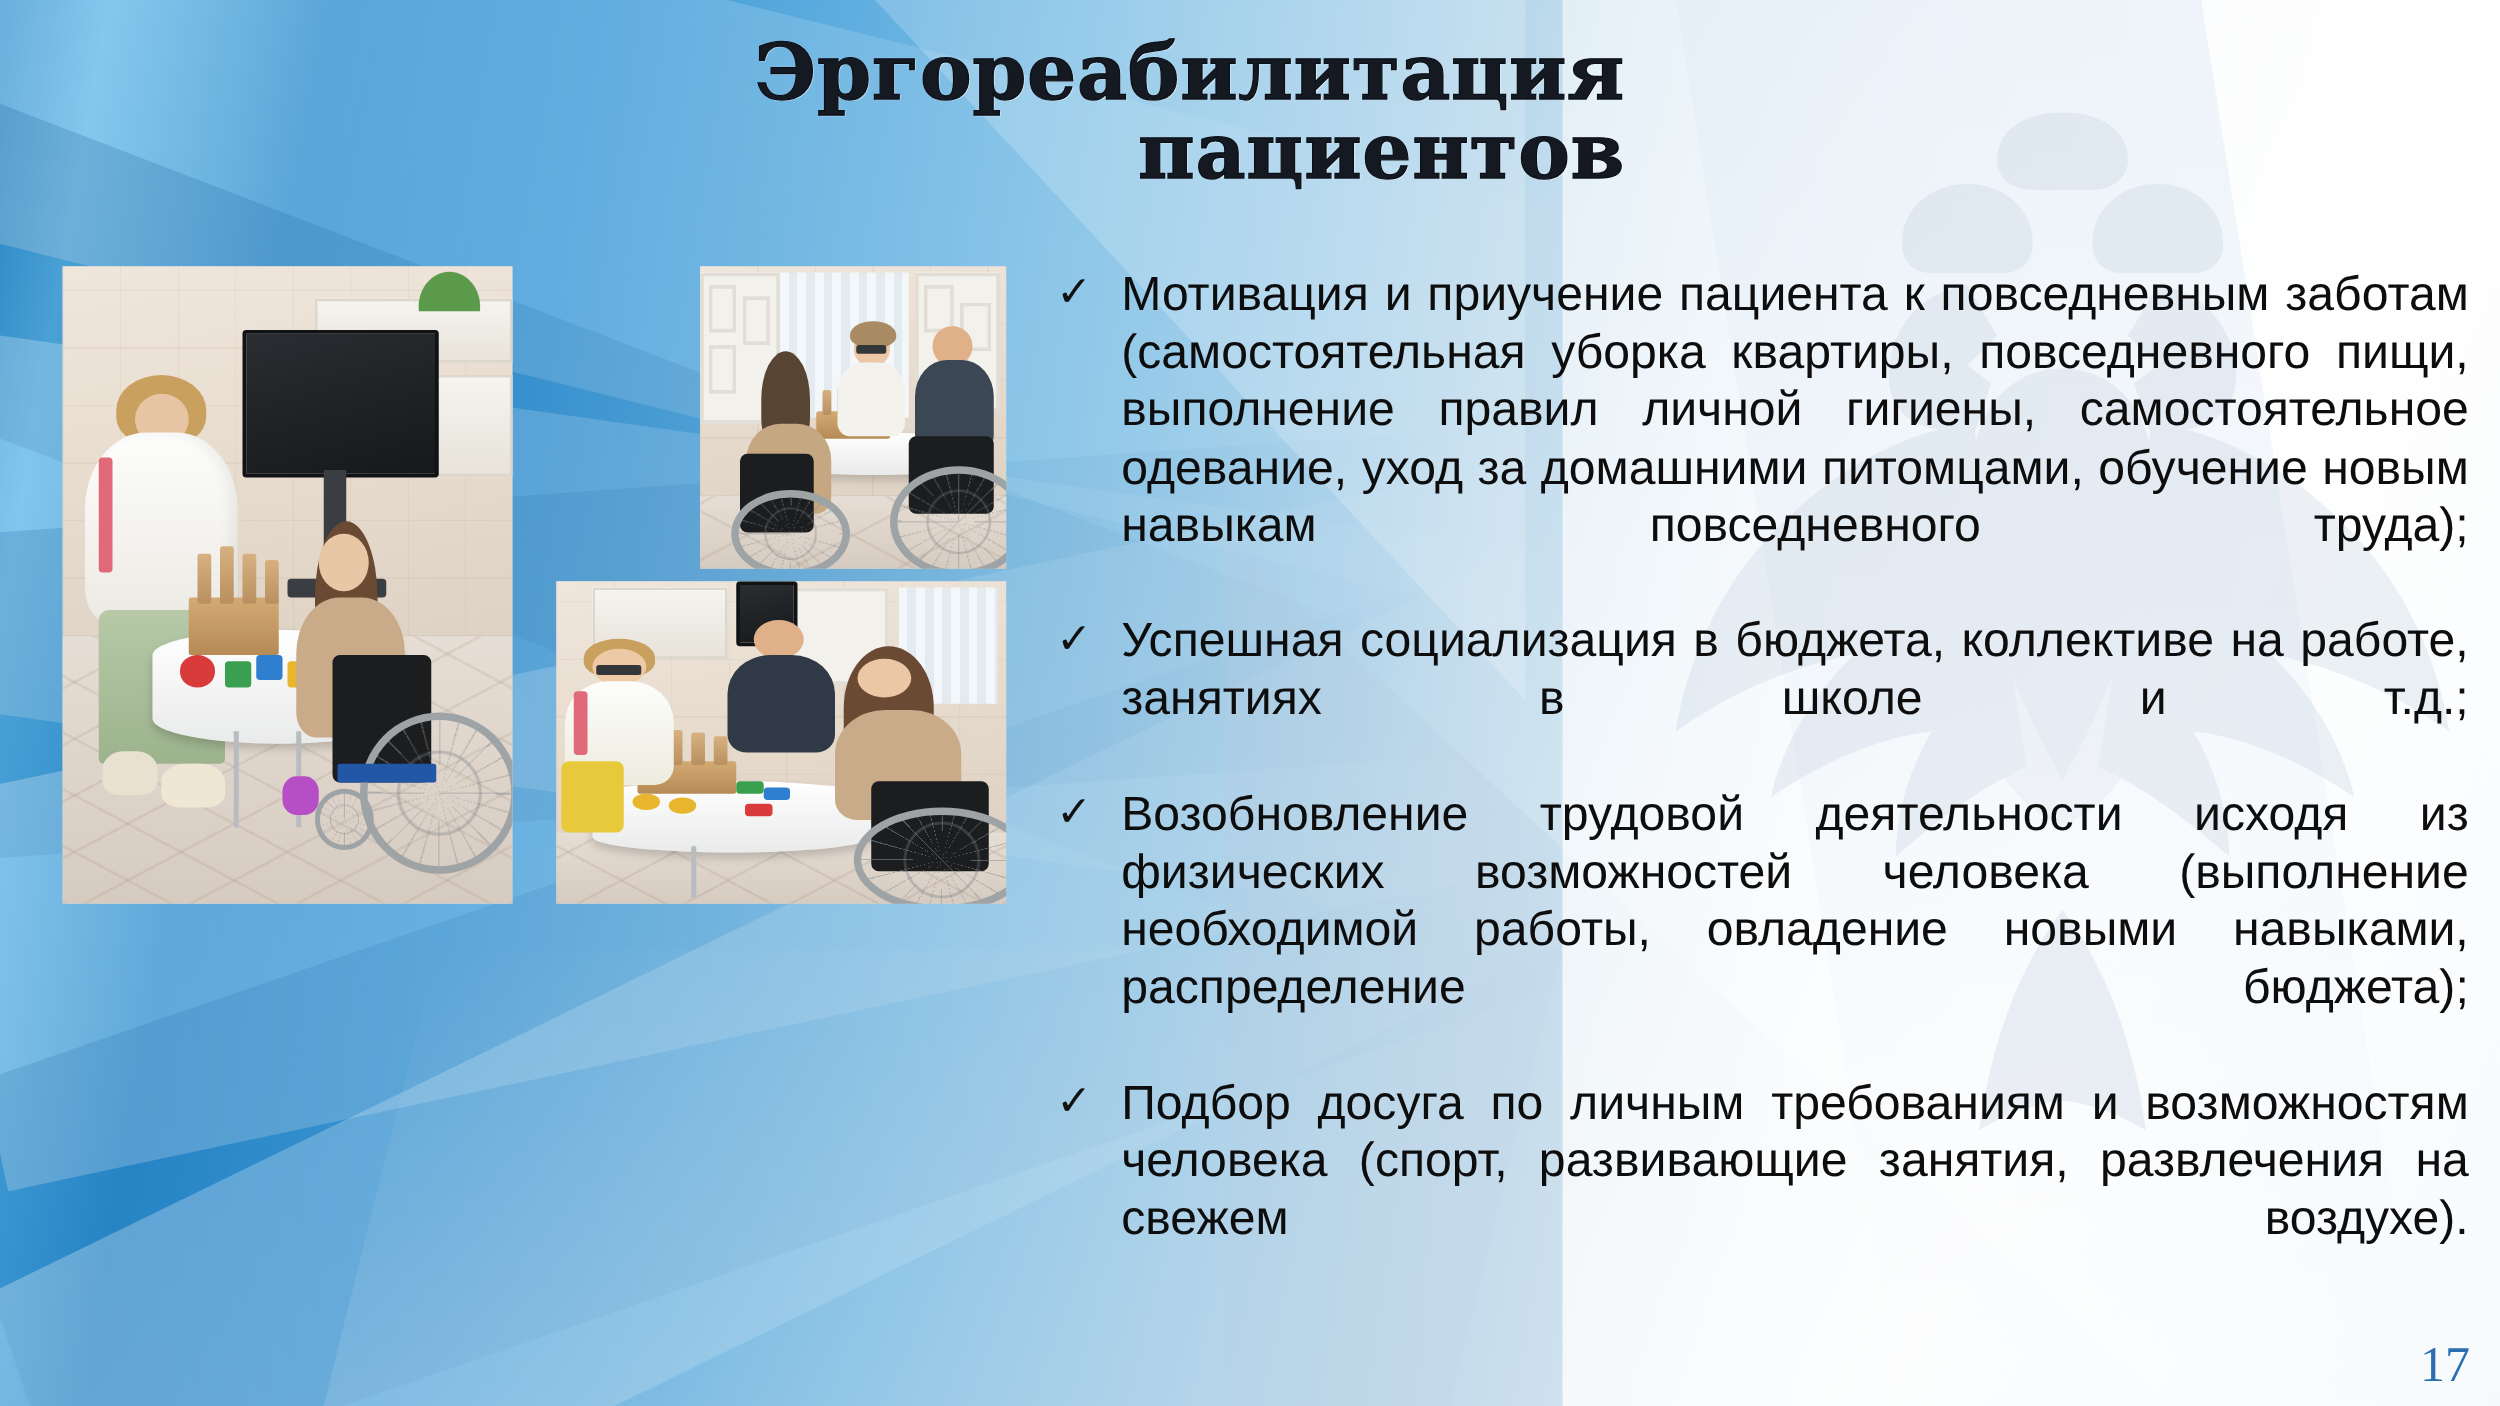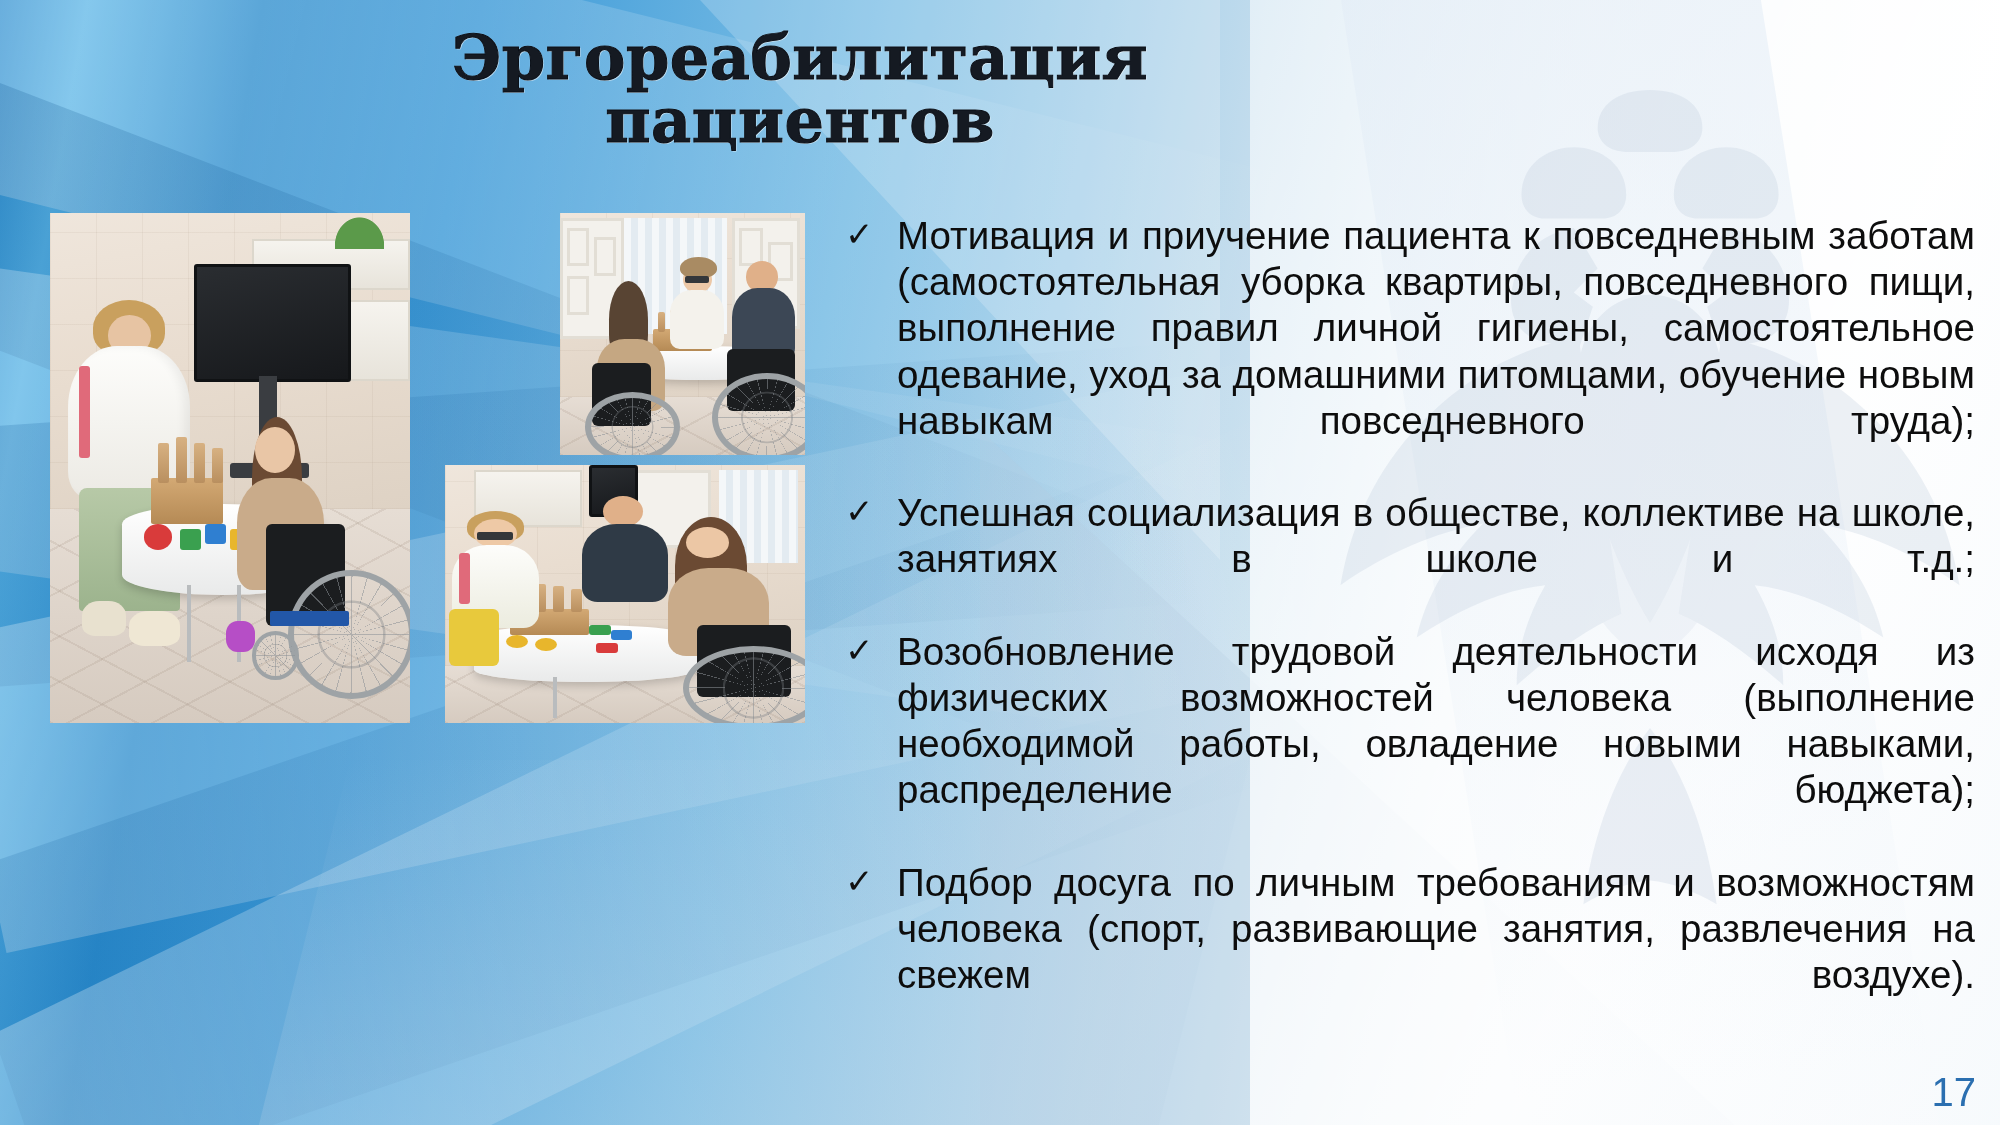--- a/index.html
+++ b/index.html
@@ -63,21 +63,21 @@
   
   #title{
     position:absolute;left:300px;top:26px;width:1000px;
     text-align:center;line-height:1.02;
     font-family:"DejaVu Serif", serif;
     font-weight:700;font-size:62px;letter-spacing:.5px;
     color:#151a22;
     -webkit-text-stroke:1px #0b1018;
     text-shadow:0 0 1px #dde9f3, 1px 1px 0 rgba(255,255,255,.55);
   }
-  #title .l{display:block;}
+  #title .l{display:block;text-align:right;}
 
   
   .photo{position:absolute;overflow:hidden;background:#cfd6d9;}
   #photo1{left:50px;top:213px;width:360px;height:510px;}
   #photo2{left:560px;top:213px;width:245px;height:242px;}
   #photo3{left:445px;top:465px;width:360px;height:258px;}
 
   .ph-in{position:absolute;inset:0;}
 
   
@@ -139,21 +139,21 @@
     font-size:38.5px;line-height:1.20;color:#0d0d0d;
   }
   .bullet{display:flex;align-items:flex-start;margin-bottom:0;}
   .chk{flex:0 0 52px;font-size:34px;line-height:1.26;color:#111;text-align:left;
        font-family:"DejaVu Sans", sans-serif;}
   .btxt{flex:1 1 auto;text-align:justify;text-justify:inter-word;}
   .btxt::after{content:"";display:inline-block;width:100%;}
 
   
   #pagenum{position:absolute;right:24px;bottom:10px;font-size:40px;color:#2b6fb0;
-           font-family:Liberation Sans, sans-serif;text-align:center;}
+           font-family:Liberation Serif, serif;text-align:center;}
 </style>
 </head>
 <body>
 
 <div id="slide">
 
   <div class="rays">
     <div class="ray r1"></div>
     <div class="ray r2"></div>
     <div class="ray r3"></div>
@@ -326,21 +326,21 @@
 
   <div id="bullets">
 
     <div class="bullet">
       <span class="chk">✓</span>
       <span class="btxt">Мотивация и приучение пациента к повседневным заботам (самостоятельная уборка квартиры, повседневного пищи, выполнение правил личной гигиены, самостоятельное одевание, уход за домашними питомцами, обучение новым навыкам повседневного труда);</span>
     </div>
 
     <div class="bullet">
       <span class="chk">✓</span>
-      <span class="btxt">Успешная социализация в обществе, коллективе на школе, занятиях в школе и т.д.;</span>
+      <span class="btxt">Успешная социализация в бюджета, коллективе на работе, занятиях в школе и т.д.;</span>
     </div>
 
     <div class="bullet">
       <span class="chk">✓</span>
       <span class="btxt">Возобновление трудовой деятельности исходя из физических возможностей человека (выполнение необходимой работы, овладение новыми навыками, распределение бюджета);</span>
     </div>
 
     <div class="bullet">
       <span class="chk">✓</span>
       <span class="btxt">Подбор досуга по личным требованиям и возможностям человека (спорт, развивающие занятия, развлечения на свежем воздухе).</span>

